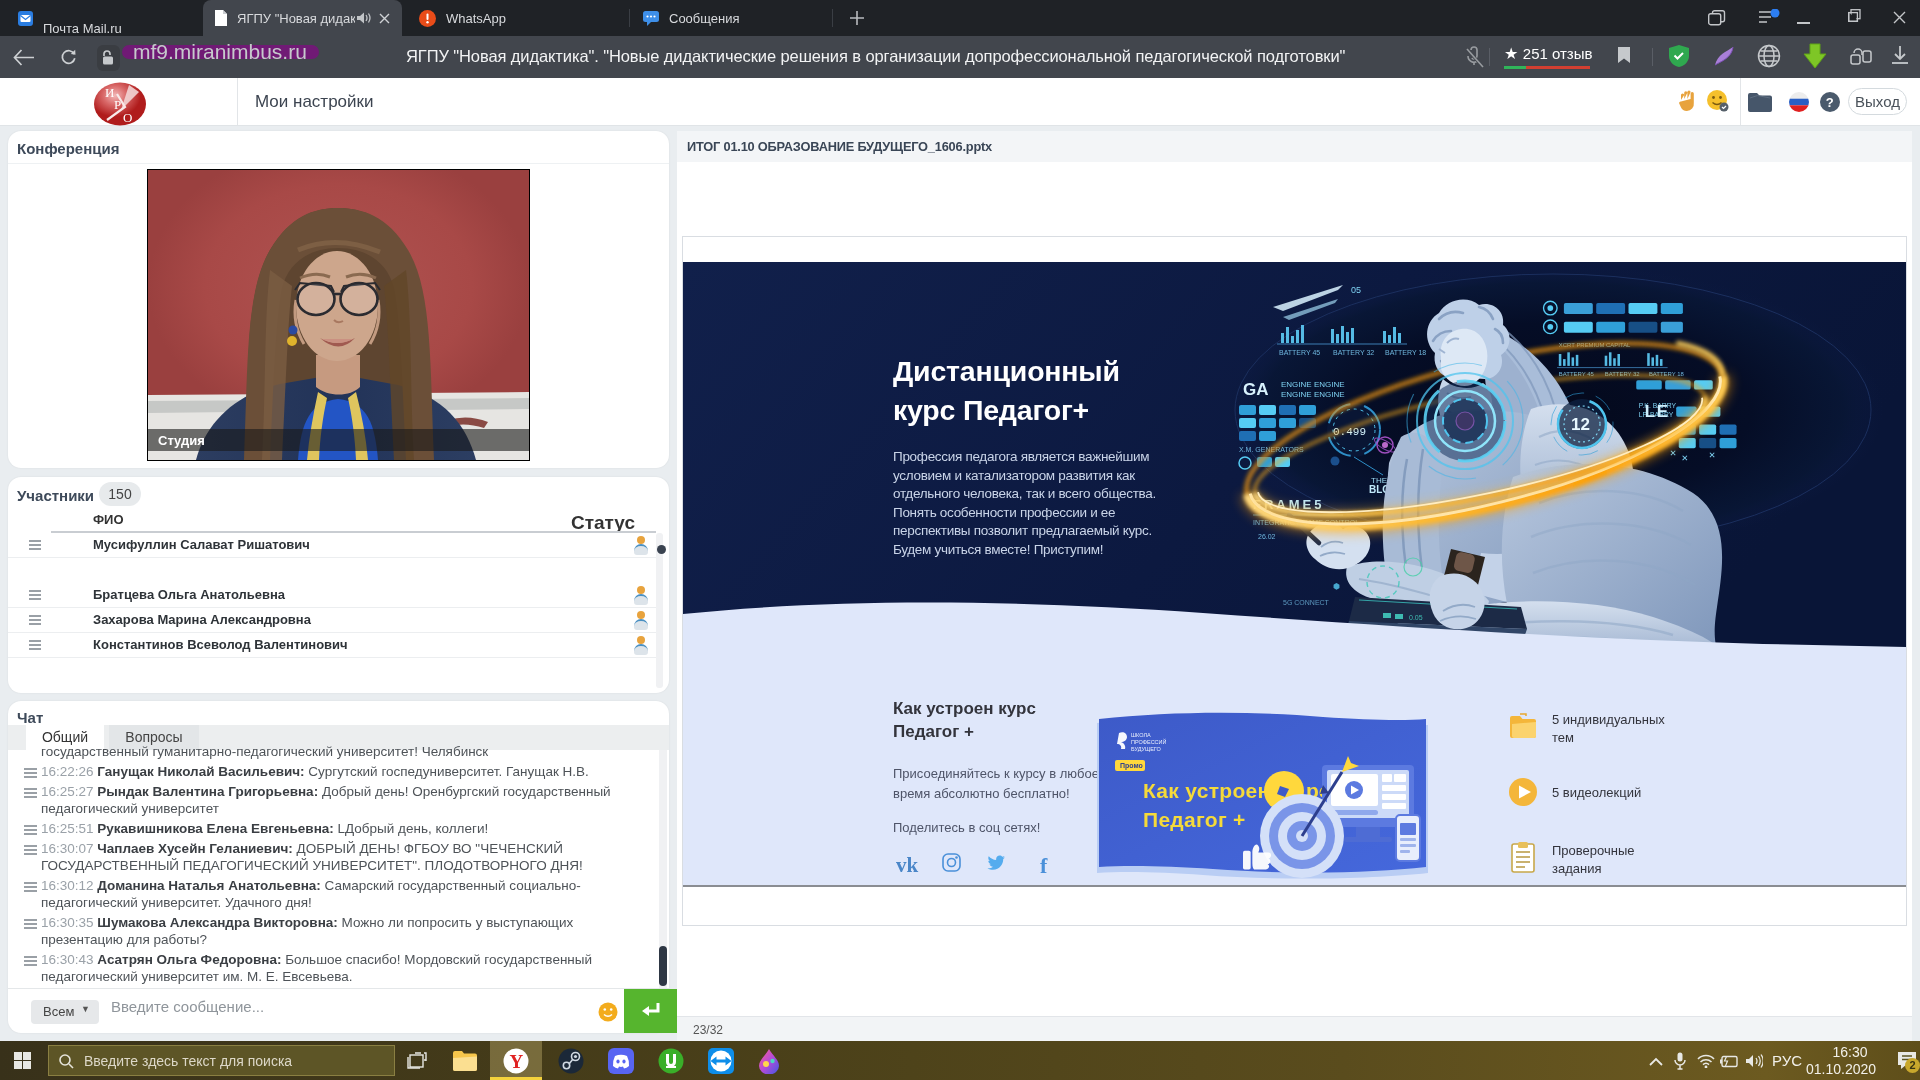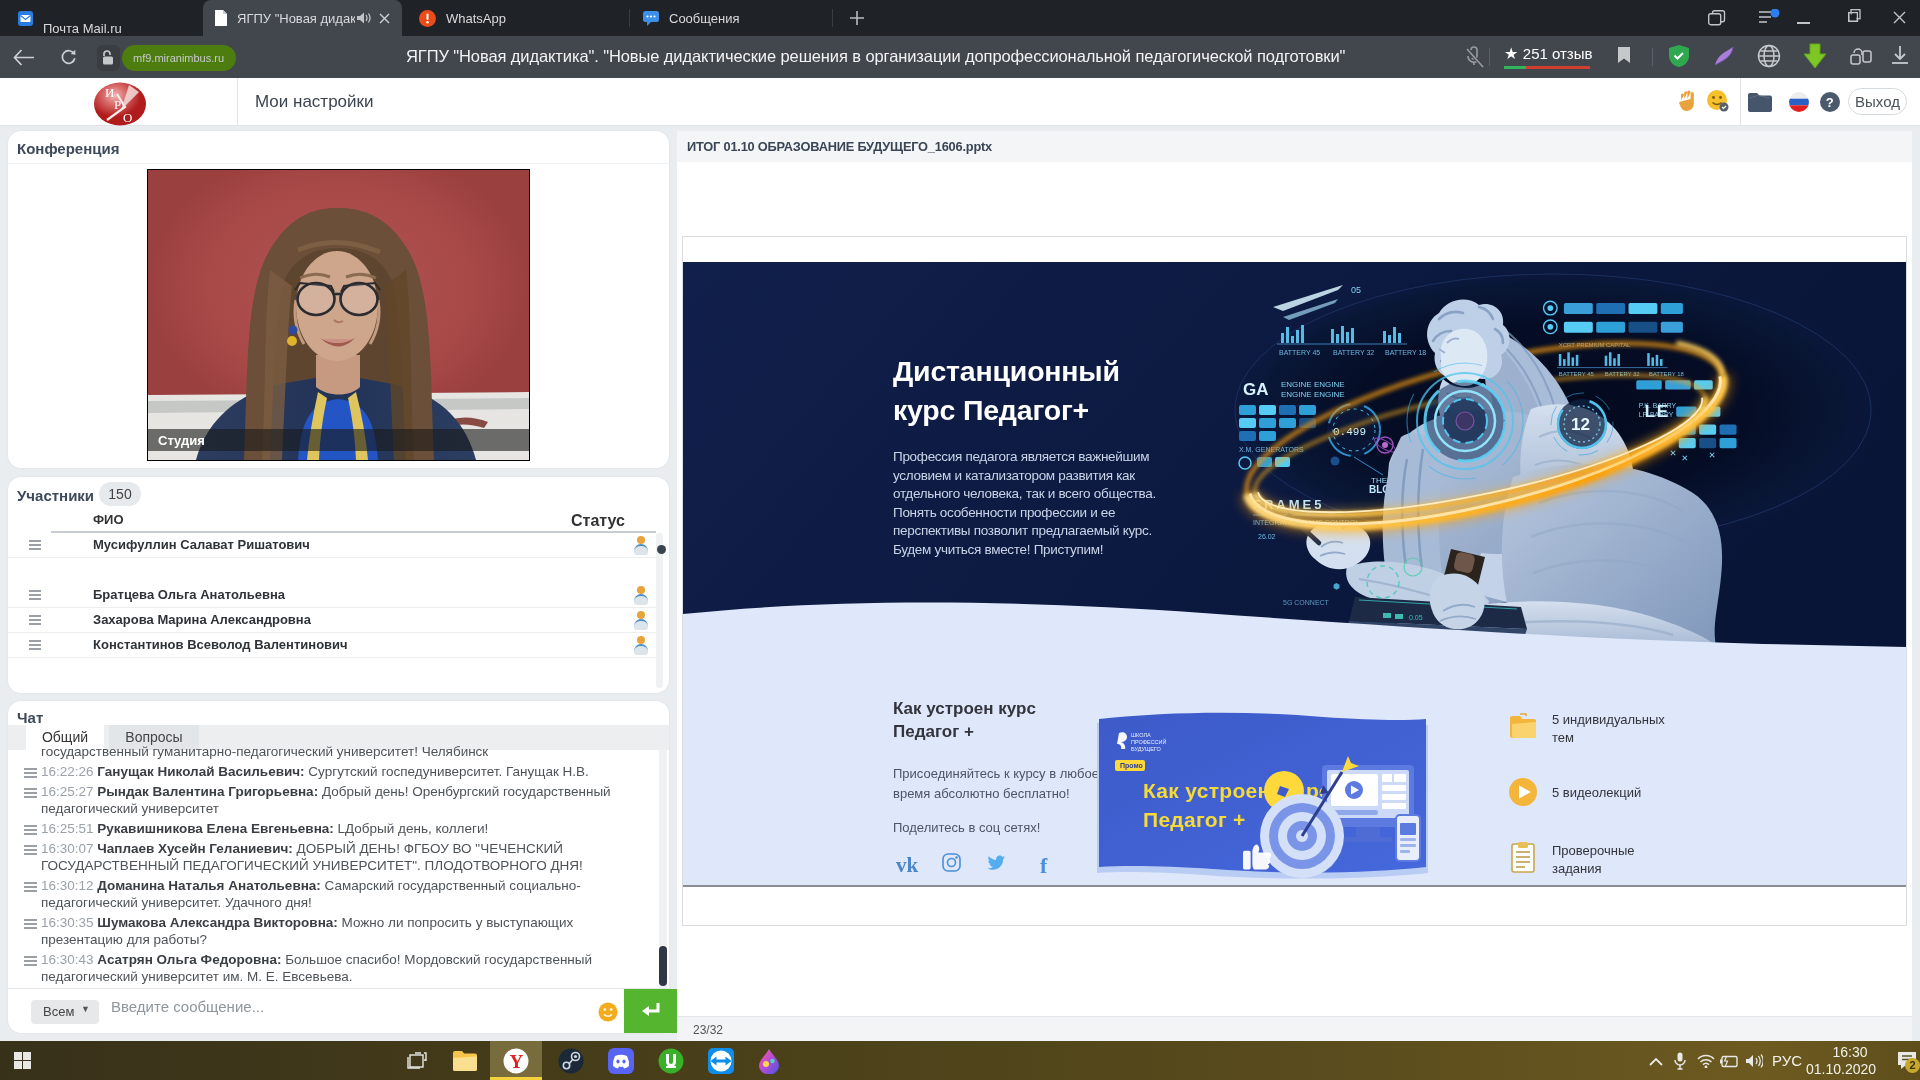--- a/index.html
+++ b/index.html
@@ -5,21 +5,21 @@
 * { margin:0; padding:0; box-sizing:border-box; }
 html,body { width:1920px; height:1080px; overflow:hidden; font-family:"Liberation Sans", sans-serif; }
 .abs { position:absolute; }
 #stage { position:relative; width:1920px; height:1080px; background:#e9edf0; }
 
 
 #tabbar { left:0; top:0; width:1920px; height:36px; background:#1f2226; }
 .tab { position:absolute; top:0; height:36px; display:flex; align-items:center; color:#d8dadd; font-size:13px; }
 #tab-active { left:203px; width:199px; background:#42464d; border-radius:8px 8px 0 0; }
 #addressbar { left:0; top:36px; width:1920px; height:42px; background:#42464d; }
-.urlpill { position:absolute; left:122px; top:45px; height:26px; background:#4d7c0f; border-radius:13px; color:#c6c9cc; font-size:11px; display:flex; align-items:center; padding:0 12px 0 0; }
+.urlpill { position:absolute; left:122px; top:45px; height:14px; background:#701a75; border-radius:13px; color:#c6c9cc; font-size:21px; display:flex; align-items:center; padding:0 12px 0 0; }
 #pgtitle { position:absolute; left:406px; top:47px; color:#f2f3f4; font-size:16.5px; letter-spacing:-0.1px; }
 
 
 #pageheader { left:0; top:78px; width:1920px; height:48px; background:#ffffff; border-bottom:1px solid #e0e4e7; }
 
 
 .panel { position:absolute; background:#fff; border-radius:13px; box-shadow:0 0 2px rgba(0,0,0,0.08); }
 .ptitle { font-weight:bold; font-size:15px; color:#3e4a5a; }
 
 
@@ -282,21 +282,21 @@
         <rect x="0" y="259" width="381" height="22" fill="rgba(25,25,25,0.6)"></rect>
         <text x="10" y="275" font-size="13" font-weight="bold" fill="#fff">Студия</text>
       </svg>
     </div>
   </div>
 
   <div class="panel" id="parts" style="left:8px; top:477px; width:661px; height:216px;">
     <div class="ptitle" style="position:absolute; left:9px; top:10px;">Участники</div>
     <div style="position:absolute; left:91px; top:5px; width:42px; height:24px; background:#e7eaec; border-radius:12px; font-size:14px; color:#444; text-align:center; line-height:24px;">150</div>
     <div style="position:absolute; left:85px; top:35px; font-size:13px; font-weight:bold; color:#333;">ФИО</div>
-    <div style="position:absolute; left:563px; top:35px; font-size:16px; font-weight:bold; color:#333;">Статус</div>
+    <div style="position:absolute; left:563px; top:35px; font-size:19px; font-weight:bold; color:#333;">Статус</div>
     <div style="position:absolute; left:43px; top:54px; width:605px; height:2px; background:#c9cdd2;"></div>
     <div class="prow" style="top:56px;">
         <span class="ham"></span>
         <span class="pname">Мусифуллин Салават Ришатович</span>
         <span class="person"></span>
       </div>
     <div class="prow" style="top:106px;">
         <span class="ham"></span>
         <span class="pname">Братцева Ольга Анатольевна</span>
         <span class="person"></span>
@@ -773,20 +773,27 @@
       </div>
   </div>
 
   <div class="abs" id="taskbar">
     <svg width="17" height="17" viewBox="0 0 17 17" style="position:absolute; left:14px; top:11px;">
         <rect x="0" y="0" width="8" height="8" fill="#e8e8e4"></rect>
         <rect x="9" y="0" width="8" height="8" fill="#e8e8e4"></rect>
         <rect x="0" y="9" width="8" height="8" fill="#e8e8e4"></rect>
         <rect x="9" y="9" width="8" height="8" fill="#e8e8e4"></rect>
       </svg>
+    <div style="position:absolute; left:48px; top:4px; width:347px; height:31px; background:#5d5526; border:1px solid #8a7f42;">
+      <svg width="15" height="15" viewBox="0 0 15 15" style="position:absolute; left:10px; top:8px;">
+          <circle cx="6" cy="6" r="5" fill="none" stroke="#e6e4da" stroke-width="1.6"></circle>
+          <path d="M10 10 L14 14" stroke="#e6e4da" stroke-width="1.6"></path>
+        </svg>
+      <span style="position:absolute; left:35px; top:7px; font-size:14px; color:#ddd8c8;">Введите здесь текст для поиска</span>
+    </div>
 
     <svg width="20" height="18" viewBox="0 0 20 18" style="position:absolute; left:407px; top:11px;">
         <rect x="3" y="3" width="13" height="12" fill="none" stroke="#e8e8e4" stroke-width="1.4"></rect>
         <path d="M1 5 v11 h12" fill="none" stroke="#e8e8e4" stroke-width="1.4"></path>
         <path d="M17 1 h2 v2 M17 8 h2 M10 1 v-0" stroke="#e8e8e4" stroke-width="1.4"></path>
         <path d="M8 1 h6 M19 3 v6" stroke="#e8e8e4" stroke-width="1.4"></path>
       </svg>
 
     <svg width="26" height="22" viewBox="0 0 26 22" style="position:absolute; left:452px; top:9px;">
         <path d="M1 3 a2 2 0 0 1 2-2 h7 l2 2.5 H23 a2 2 0 0 1 2 2 V19 a2 2 0 0 1-2 2 H3 a2 2 0 0 1-2-2 z" fill="#f6c64c"></path>

